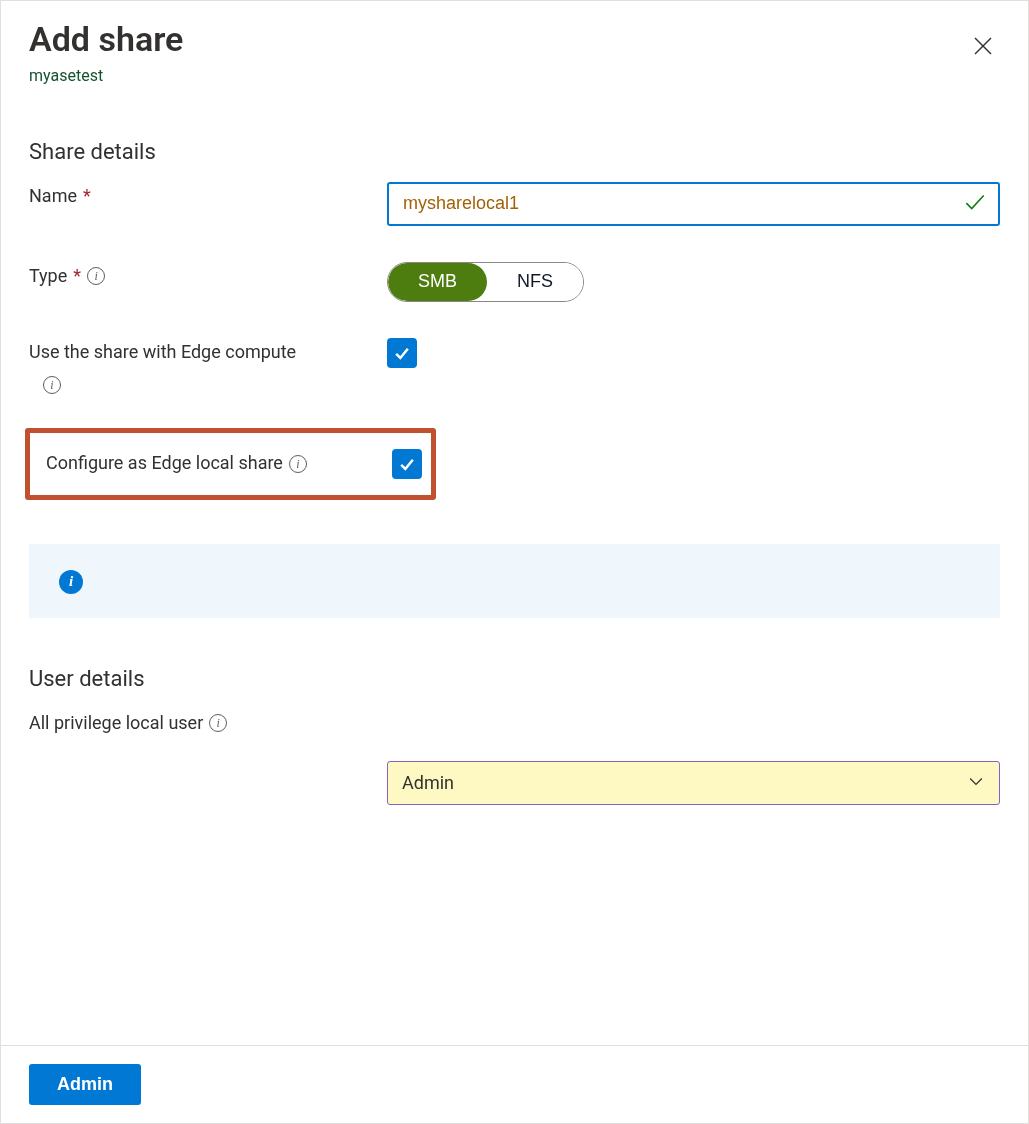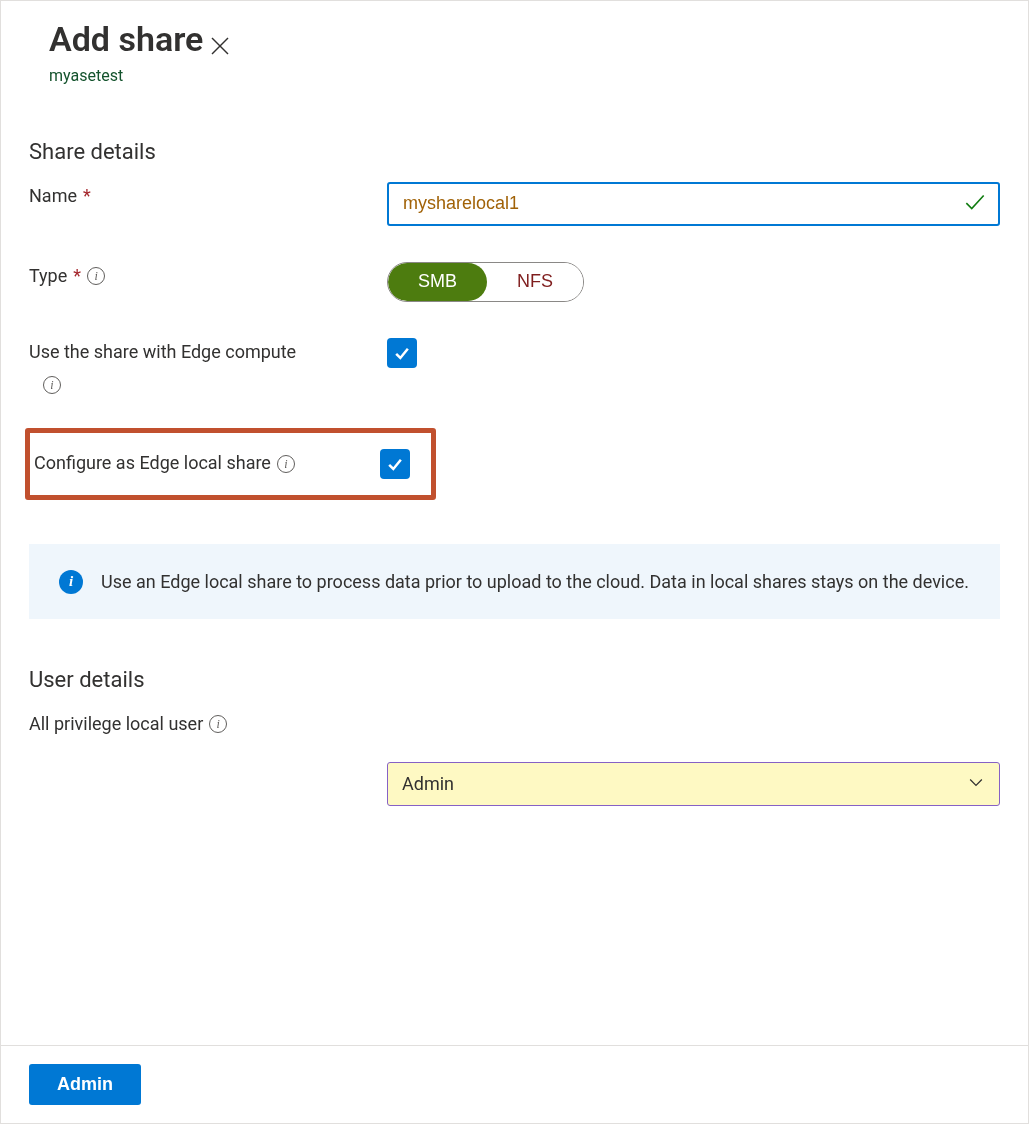--- a/index.html
+++ b/index.html
@@ -12,21 +12,21 @@
     height: 1124px;
     position: relative;
     border: 1px solid #e1dfdd;
   }
   .panel {
     padding: 18px 28px 0 28px;
     height: calc(100% - 88px);
     overflow: hidden;
   }
   
-  .header-row { display: flex; justify-content: flex-start; align-items: flex-start; margin-left: 20px; }
+  .header-row { display: flex; justify-content: space-between; align-items: flex-start; }
   .title { font-size: 34px; font-weight: 600; margin: 0; line-height: 1.2; }
   .subtitle { font-size: 16px; color: #14532d; margin-top: 6px; }
   .close-btn { background: none; border: none; padding: 6px; cursor: pointer; margin-top: 10px; }
   .close-btn svg { stroke: #323130; }
 
   
   .section-heading { font-size: 22px; font-weight: 400; margin-top: 54px; margin-bottom: 12px; color: #323130; }
   .section-heading.user { margin-top: 48px; }
 
   
@@ -91,21 +91,21 @@
     border-radius: 999px;
     overflow: hidden;
     height: 40px;
   }
   .seg-btn {
     border: none;
     background: #fff;
     padding: 0 30px;
     font-size: 18px;
     cursor: pointer;
-    color: #7f1d1d;
+    color: #0f172a;
   }
   .seg-btn.active {
     background: #4d7c0f;
     color: #fff;
     border-radius: 999px;
   }
 
   
   .chk {
     width: 30px; height: 30px;
@@ -116,21 +116,21 @@
     align-items: center; justify-content: center;
     cursor: pointer;
     padding: 0;
   }
   .chk svg { stroke: #fff; }
 
   
   .highlight-row {
     border: 5px solid #c1502e;
     border-radius: 3px;
-    padding: 16px 4px 16px 0;
+    padding: 16px 4px 16px 12px;
     margin-top: 28px;
     margin-left: -4px;
     width: 411px;
     display: flex;
     align-items: center;
   }
   .highlight-row .label-col { width: 350px; flex: 0 0 350px; padding-left: 4px; }
 
   
   .info-bar {
@@ -278,21 +278,20 @@
       <button class="chk">
         <svg width="20" height="20" viewBox="0 0 24 24" fill="none" stroke-width="3">
             <polyline points="5 13 10 18 19 7"></polyline>
           </svg>
       </button>
     </div>
   </div>
 
   <div class="info-bar">
     <span class="info-filled">i</span>
-    <div class="info-bar-text">Use an Edge local share to process data prior to upload to the cloud. Data in local shares stays on the device.</div>
   </div>
 
   <div class="section-heading user">User details</div>
 
   <div class="form-row">
     <div class="label-col">
       <span>All privilege local user</span>
       <span class="info-icon">i</span>
     </div>
     <div class="control-col">

